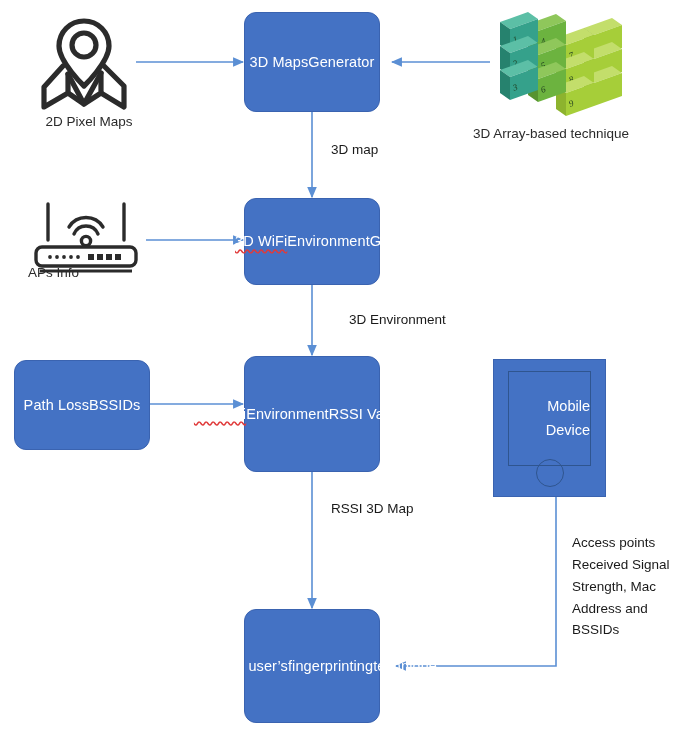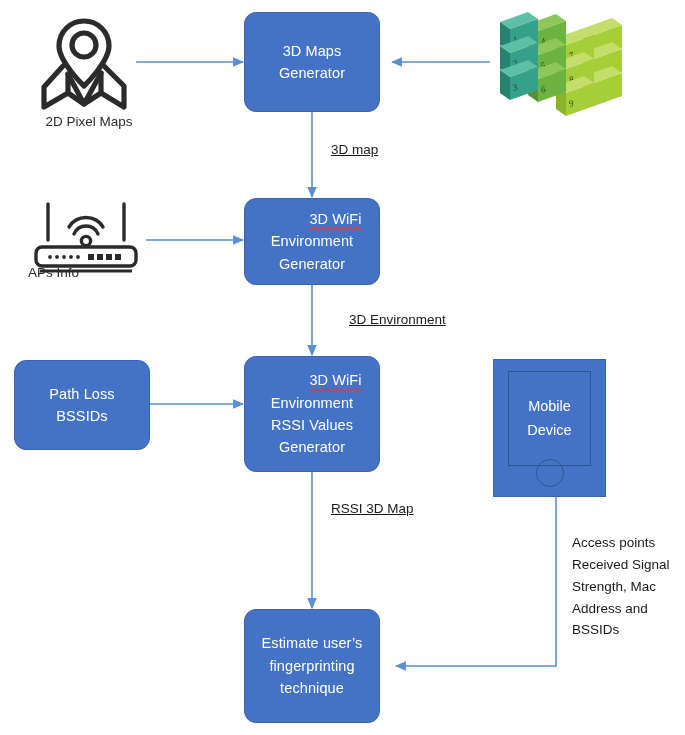--- a/index.html
+++ b/index.html
@@ -24,21 +24,21 @@
     width: 685px;
     height: 735px;
   }
   .proc-box {
     position: absolute;
     background: #4472C4;
     border: 1px solid #3A63B0;
     border-radius: 12px;
     box-sizing: border-box;
     display: flex;
-    flex-direction: column;
+    flex-direction: row;
     align-items: center;
     justify-content: center;
     color: #ffffff;
     font-size: 14.5px;
     line-height: 1.55;
     text-align: center;
     letter-spacing: 0.1px;
   }
   .proc-box .ln { display: block; white-space: nowrap; }
   .misspelled {
@@ -53,21 +53,20 @@
     font-size: 13.5px;
     line-height: 1.55;
     text-align: left;
   }
   .edge-label {
     position: absolute;
     color: #1a1a1a;
     font-size: 13.5px;
     line-height: 1.5;
     white-space: nowrap;
-    text-decoration: underline;
   }
   .note-block {
     position: absolute;
     color: #1a1a1a;
     font-size: 13.5px;
     line-height: 1.62;
     text-align: left;
     width: 120px;
   }
   .note-block .ln { display: block; white-space: nowrap; }
@@ -81,21 +80,21 @@
   .mobile-screen {
     position: absolute;
     left: 14px;
     top: 11px;
     right: 14px;
     height: 95px;
     border: 1px solid #2F558F;
     box-sizing: border-box;
     display: flex;
     flex-direction: column;
-    align-items: center;
+    align-items: flex-end;
     justify-content: center;
     color: #ffffff;
     font-size: 14.5px;
     line-height: 1.6;
   }
   .mobile-screen .ln { display: block; white-space: nowrap; }
   .mobile-home {
     position: absolute;
     left: 50%;
     transform: translateX(-50%);
@@ -263,20 +262,24 @@
         </g>
         <g>
           <polygon points="12,66 40,56 50,63 22,73" fill="#5CBFA6"></polygon>
           <polygon points="22,73 50,63 50,86 22,96" fill="#35A18B"></polygon>
           <polygon points="12,66 22,73 22,96 12,89" fill="#26826E"></polygon>
           <text class="blk-num" x="26" y="87" transform="rotate(-19 26 87)">3</text>
         </g>
       </g>
     </svg>
   </div>
+  <div class="icon-caption" style="left:473px; top:124px; width:160px;">
+    <span class="ln">3D Array-based</span>
+    <span class="ln">technique</span>
+  </div>
 
   <div class="proc-box" style="left:244px; top:12px; width:136px; height:100px;">
     <span class="ln">3D Maps</span>
     <span class="ln">Generator</span>
   </div>
 
   <div class="proc-box" style="left:244px; top:198px; width:136px; height:87px;">
     <span class="ln misspelled">3D WiFi</span>
     <span class="ln">Environment</span>
     <span class="ln">Generator</span>

